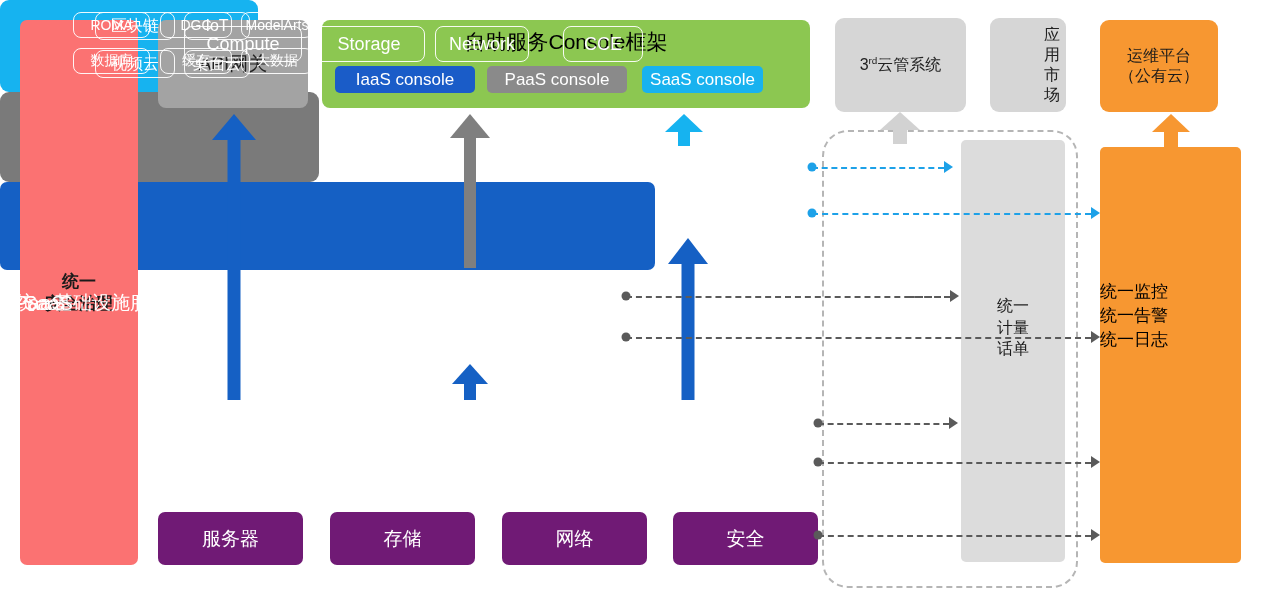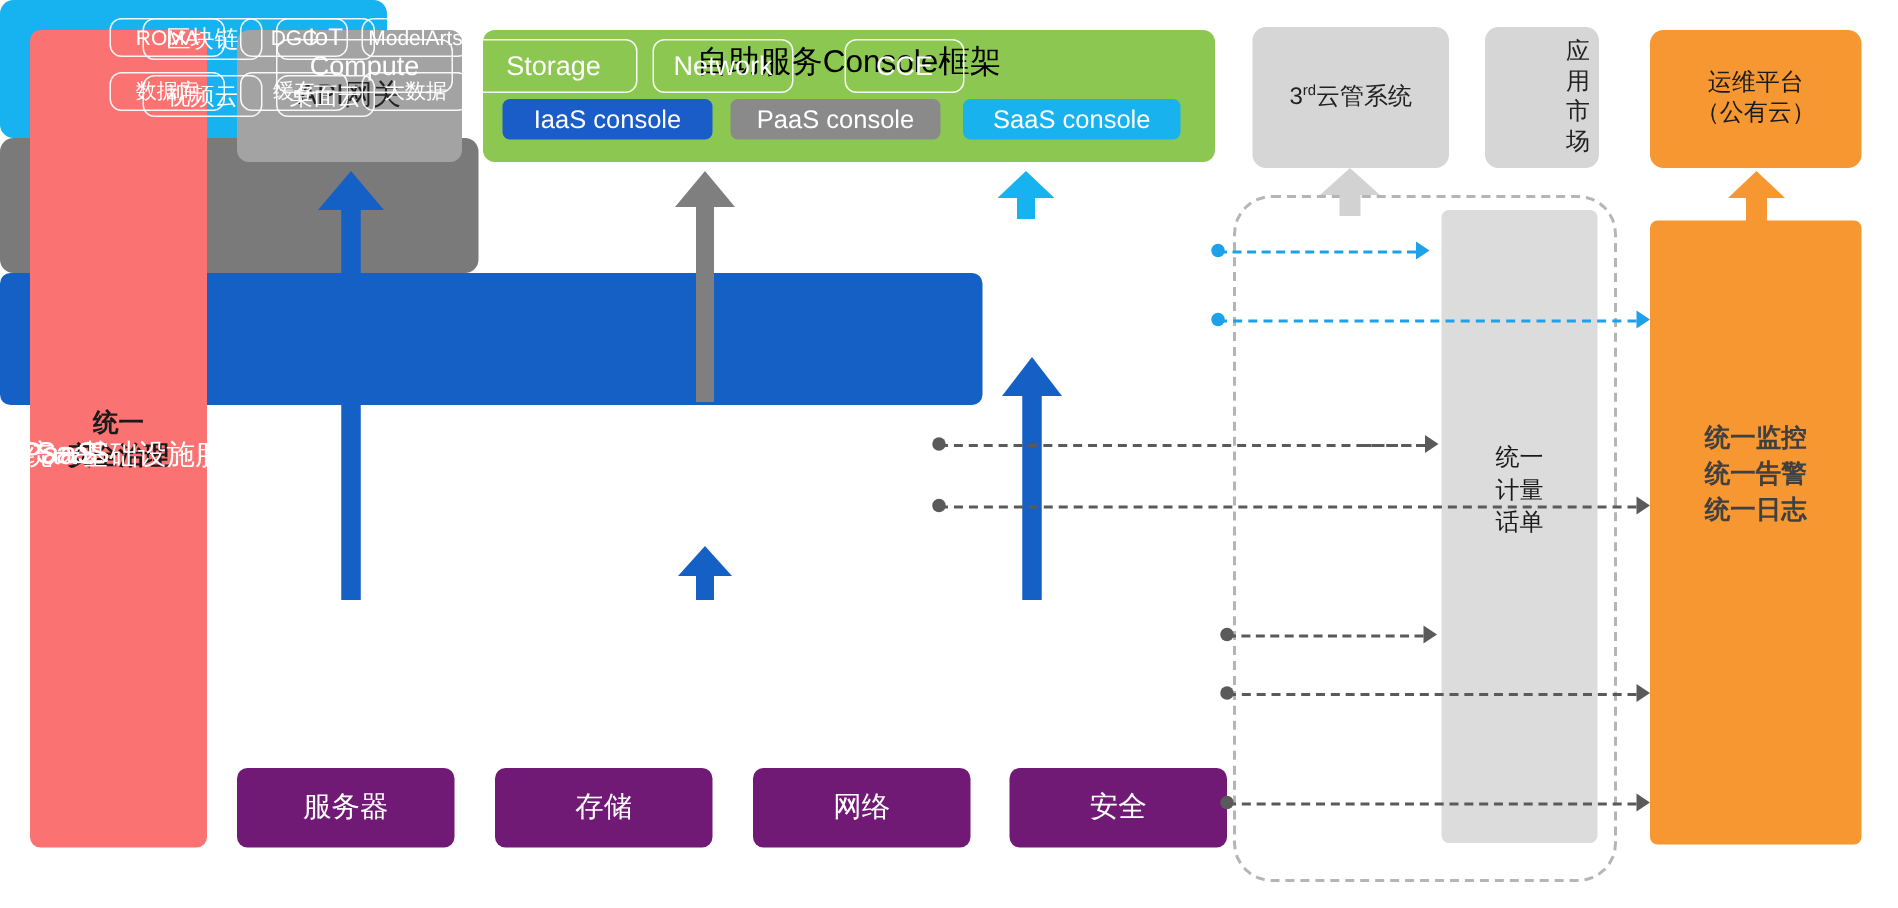--- a/index.html
+++ b/index.html
@@ -13,27 +13,27 @@
 
   
   .api-gw{left:158px;top:20px;width:150px;height:88px;background:#a3a3a3;border-radius:8px;color:#222;font-size:19px;}
 
   
   .console-frame{left:322px;top:20px;width:488px;height:88px;background:#8cc751;border-radius:8px;display:block;}
   .console-title{position:absolute;left:0;top:9px;width:100%;text-align:center;font-size:21px;color:#000000;font-weight:400;}
   .console-chip{position:absolute;top:46px;height:27px;border-radius:5px;display:flex;align-items:center;justify-content:center;font-size:17px;color:#fff;}
   .chip-iaas{left:13px;width:140px;background:#1a5cc8;}
   .chip-paas{left:165px;width:140px;background:#8a8a8a;}
-  .chip-saas{left:320px;width:145px;background:#18b2ef;}
+  .chip-saas{left:320px;width:121px;background:#18b2ef;}
 
   
   .gray-top{background:#d6d6d6;border-radius:9px;color:#222;font-size:16px;}
   .third-party{left:835px;top:18px;width:131px;height:94px;}
   .app-market{left:990px;top:18px;width:76px;height:94px;padding-left:48px;}
-  .ops-top{left:1100px;top:20px;width:141px;height:92px;background:#f79731;border-radius:9px;color:#1a1a1a;font-size:16px;}
+  .ops-top{left:1100px;top:20px;width:118px;height:92px;background:#f79731;border-radius:9px;color:#1a1a1a;font-size:16px;}
 
   
   .saas{left:553px;top:146px;width:258px;height:92px;background:#16b3f0;border-radius:9px;display:block;}
   .saas-label{position:absolute;left:24px;top:50%;transform:translateY(-50%);font-size:20px;color:#fff;}
   .sub-chip{position:absolute;border:1.6px solid rgba(255,255,255,.92);border-radius:8px;display:flex;align-items:center;justify-content:center;color:#fff;font-size:16px;box-sizing:border-box;}
   .saas .sub-chip{height:28px;}
   .sc-r1{top:12px;} .sc-r2{top:50px;}
   .sc-c1{left:95px;width:80px;} .sc-c2{left:184px;width:66px;}
 
   
@@ -60,21 +60,21 @@
 
   
   .gcol{position:absolute;background:#dcdcdc;border-radius:5px;}
   .gcol-1{left:843px;top:140px;width:96px;height:422px;}
   .gcol-2{left:961px;top:140px;width:104px;height:422px;}
   .gcol-txt{position:absolute;width:100%;text-align:center;font-size:16px;color:#1a1a1a;line-height:1.35;}
   .gcol-1 .gcol-txt{top:143px;} .gcol-2 .gcol-txt{top:155px;}
 
   
   .ops-col{position:absolute;left:1100px;top:147px;width:141px;height:416px;background:#f79731;border-radius:5px;}
-  .ops-col-txt{position:absolute;width:100%;top:133px;text-align:center;font-size:17px;color:#404040;line-height:1.4;font-weight:bold;}
+  .ops-col-txt{position:absolute;width:100%;top:133px;font-size:17px;color:#000000;line-height:1.4;}
 
   
   .uarrow{position:absolute;}
   .uarrow .shaft{position:absolute;left:50%;transform:translateX(-50%);bottom:0;}
   .uarrow .head{position:absolute;left:50%;transform:translateX(-50%);top:0;width:0;height:0;border-style:solid;border-color:transparent;}
 
   
   .dline{position:absolute;height:0;border-top:2px dashed #5a5a5a;}
   .dline.blue{border-top:2px dashed #1da1e8;}
   .dot{position:absolute;width:9px;height:9px;border-radius:50%;background:#5a5a5a;transform:translate(-50%,-50%);}

